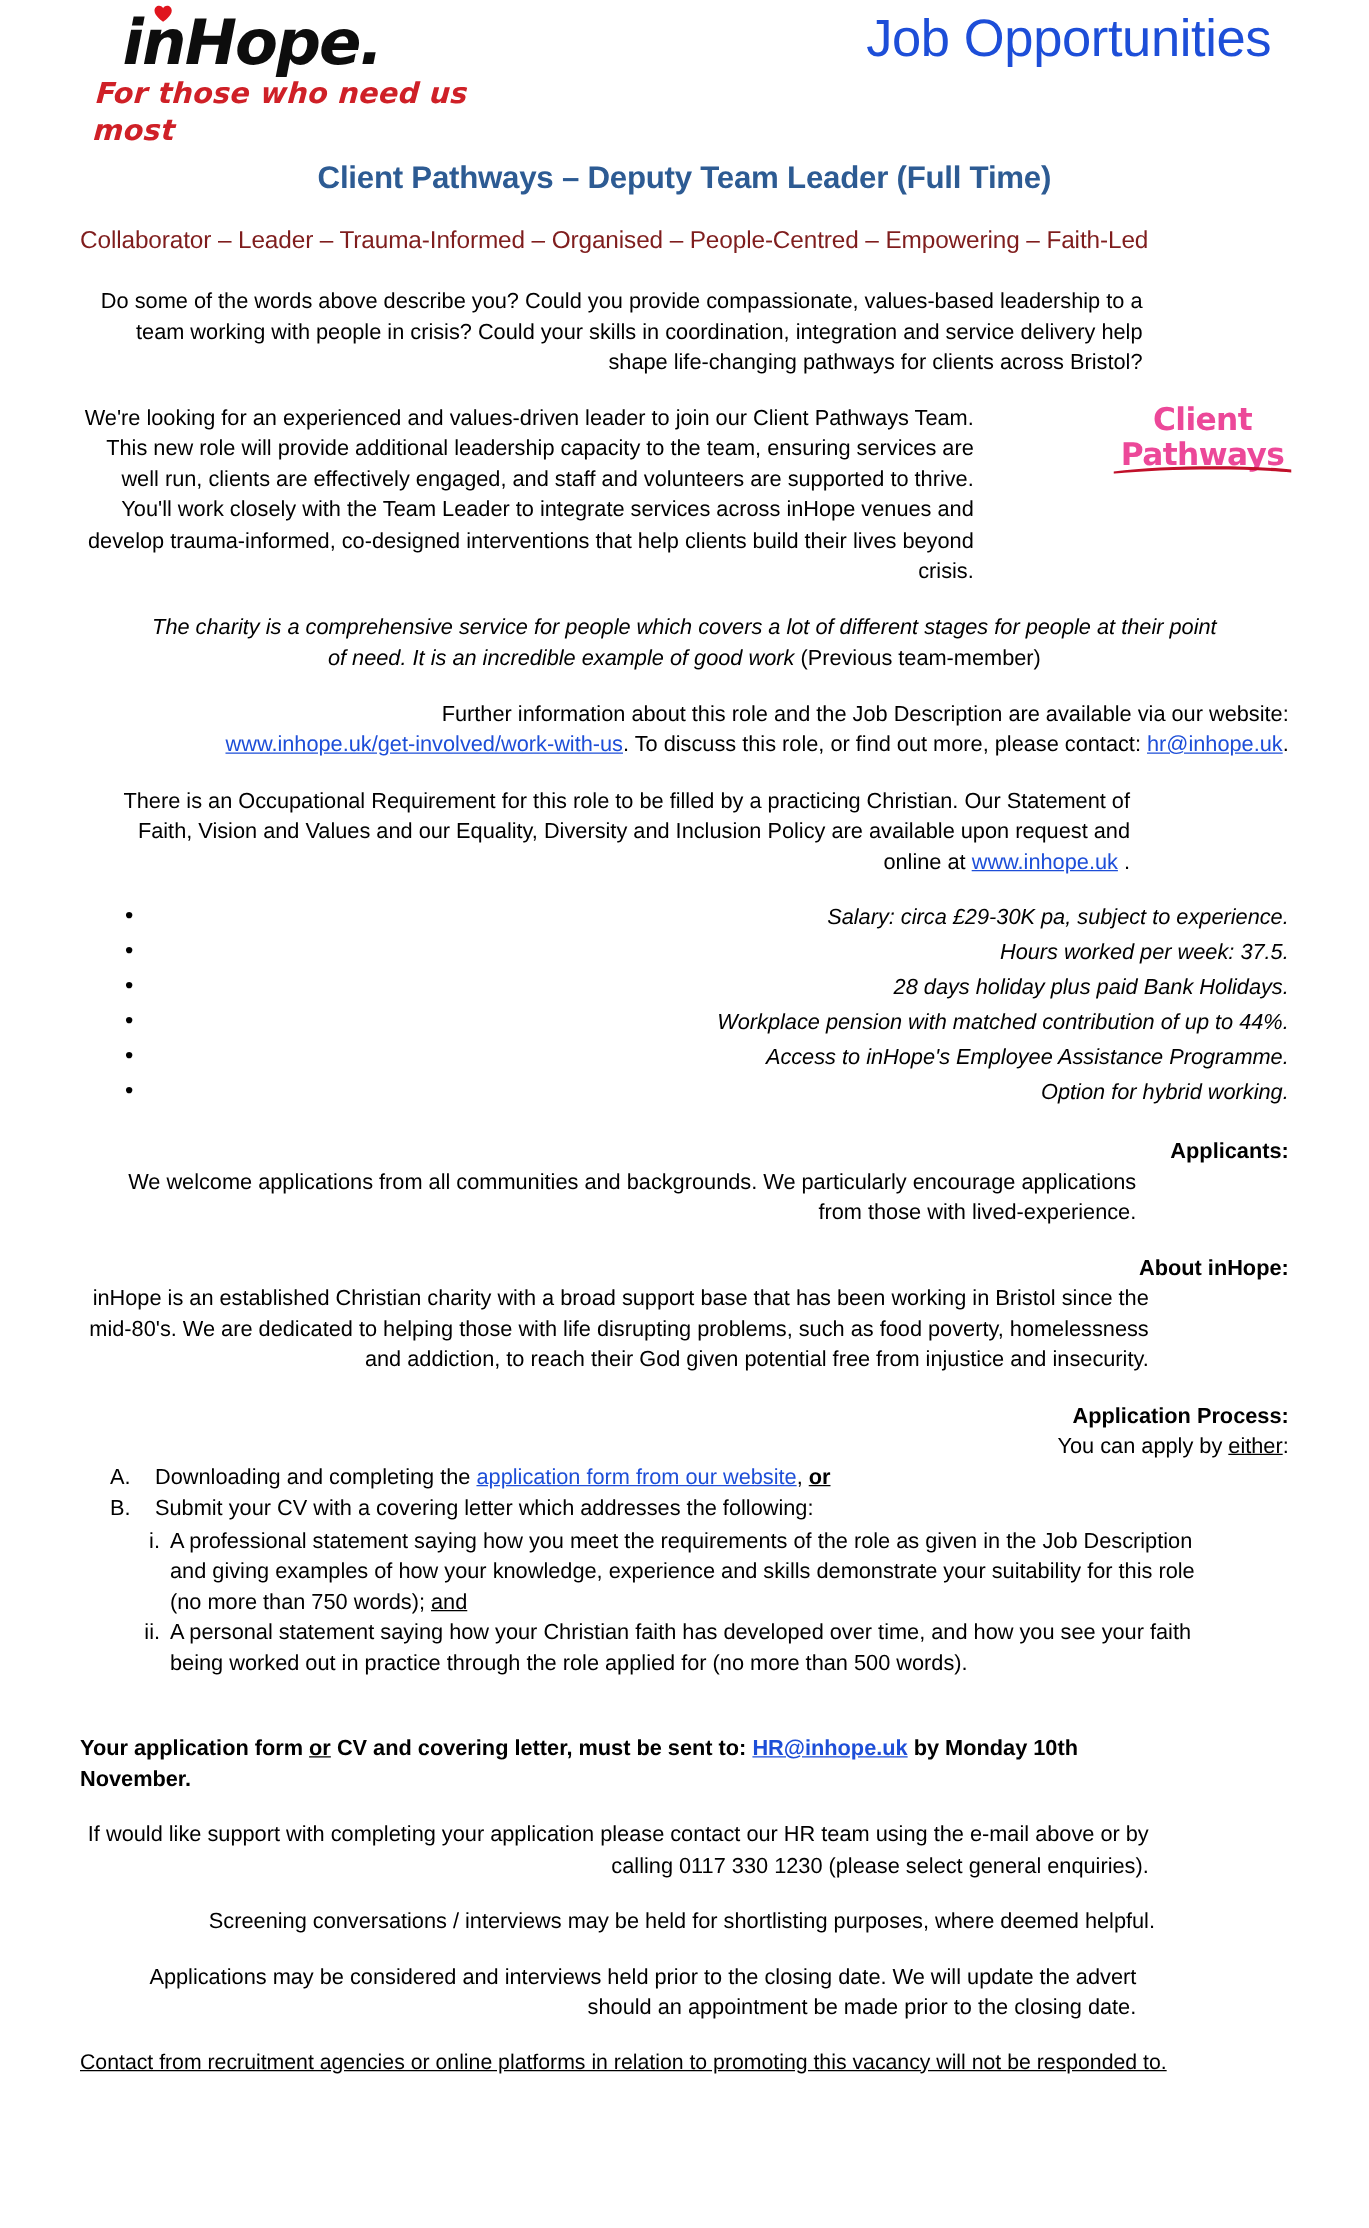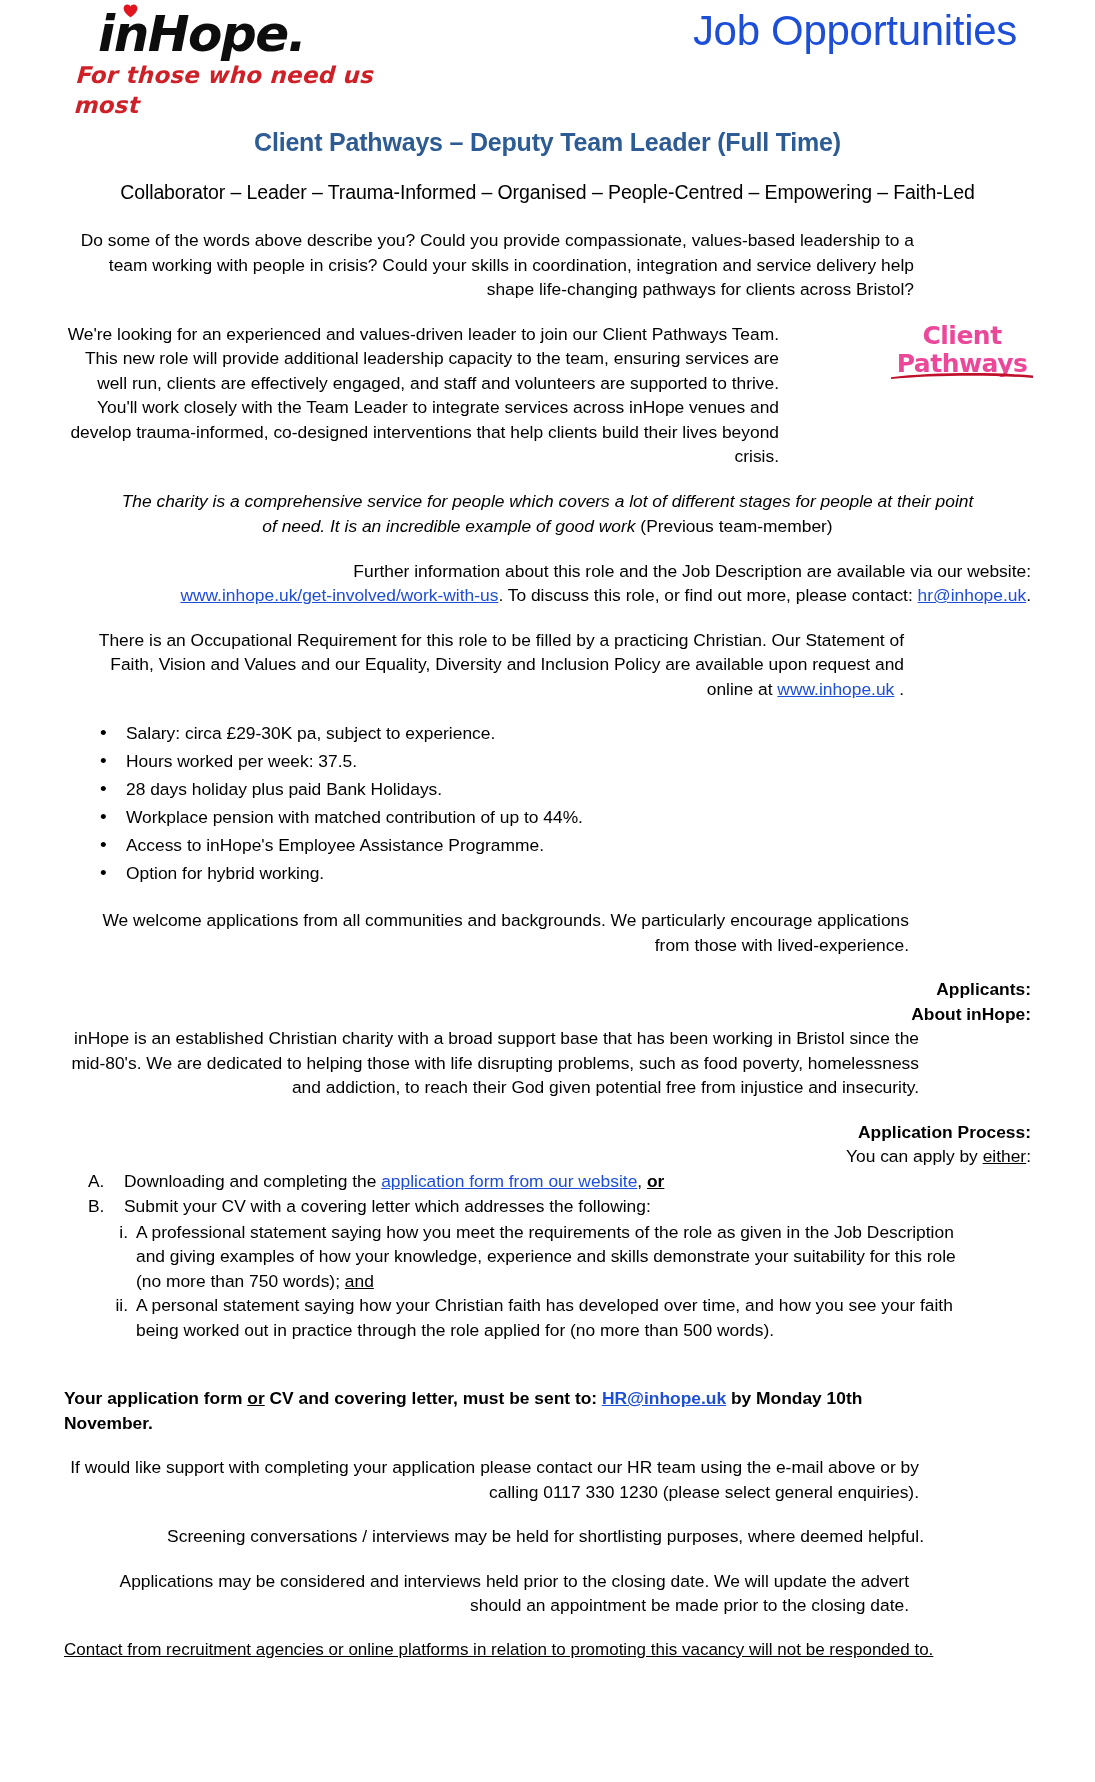--- a/index.html
+++ b/index.html
@@ -82,24 +82,23 @@
   .job-title {
     text-align: center;
     font-size: 25px;
     line-height: 32px;
     font-weight: bold;
     color: #2d5b93;
     margin: 4px 0 0 0;
     letter-spacing: -0.2px;
   }
   .keywords {
-    text-align: center;
     font-size: 19.5px;
     line-height: 28px;
-    color: #000000;
+    color: #7f1d1d;
     margin: 20px 0 0 0;
     letter-spacing: -0.1px;
   }
 
   
   .body-wrap {
     margin-top: 22px;
     font-size: 17.4px;
     line-height: 24.5px;
   }
@@ -130,24 +129,26 @@
     font-weight: bold;
     margin: 0;
   }
 
   ul.benefits {
     list-style: none;
     margin: 14px 0 22px 0;
     padding: 0;
   }
   ul.benefits li {
+    font-style: italic;
     position: relative;
     padding-left: 62px;
     line-height: 25px;
     margin: 0 0 3px 0;
+    text-align: right;
   }
   ul.benefits li:before {
     content: "\2022";
     position: absolute;
     left: 36px;
     top: -1px;
     font-style: normal;
     font-size: 19px;
   }
 
@@ -294,22 +295,22 @@
 
     <ul class="benefits">
       <li>Salary: circa £29-30K pa, subject to experience.</li>
       <li>Hours worked per week: 37.5.</li>
       <li>28 days holiday plus paid Bank Holidays.</li>
       <li>Workplace pension with matched contribution of up to 44%.</li>
       <li>Access to inHope's Employee Assistance Programme.</li>
       <li>Option for hybrid working.</li>
     </ul>
 
+    <p class="para tight section-head">Applicants:</p>
     <p class="para" style="width:845px">We welcome applications from all communities and backgrounds. We particularly encourage applications from those with lived-experience.</p>
-    <p class="para tight section-head">Applicants:</p>
 
     <p class="para tight section-head">About inHope:</p>
     <p class="para" style="width:855px">inHope is an established Christian charity with a broad support base that has been working in Bristol since the mid-80's. We are dedicated to helping those with life disrupting problems, such as food poverty, homelessness and addiction, to reach their God given potential free from injustice and insecurity.</p>
 
     <p class="para tight section-head">Application Process:</p>
     <p class="para tight">
       <span>You can apply by </span><span class="u">either</span><span>:</span>
     </p>
 
     <ol class="alpha">

